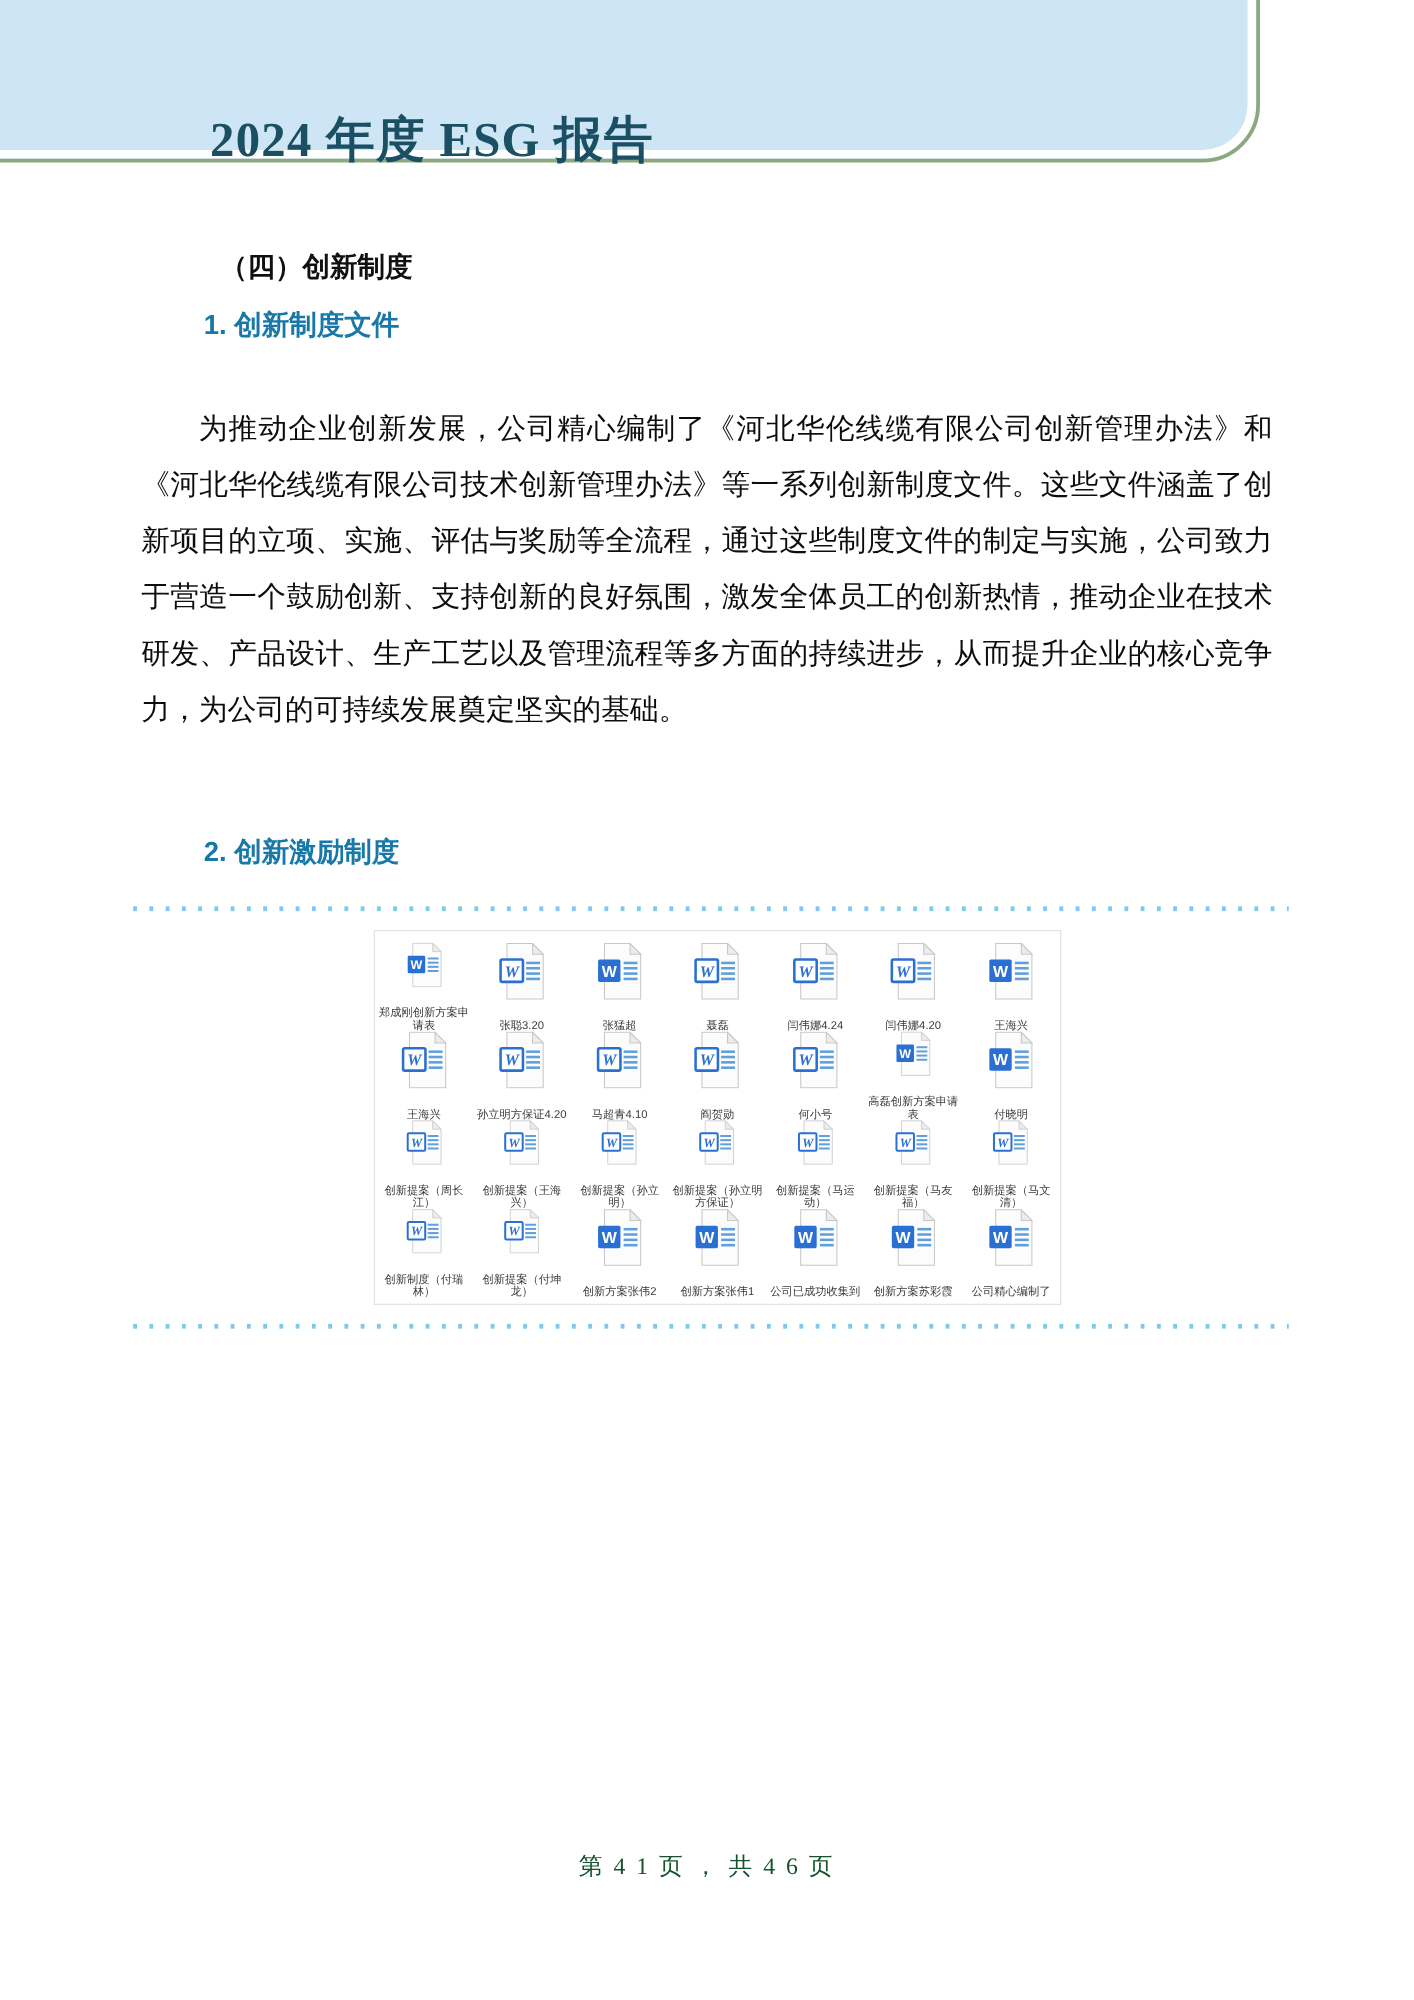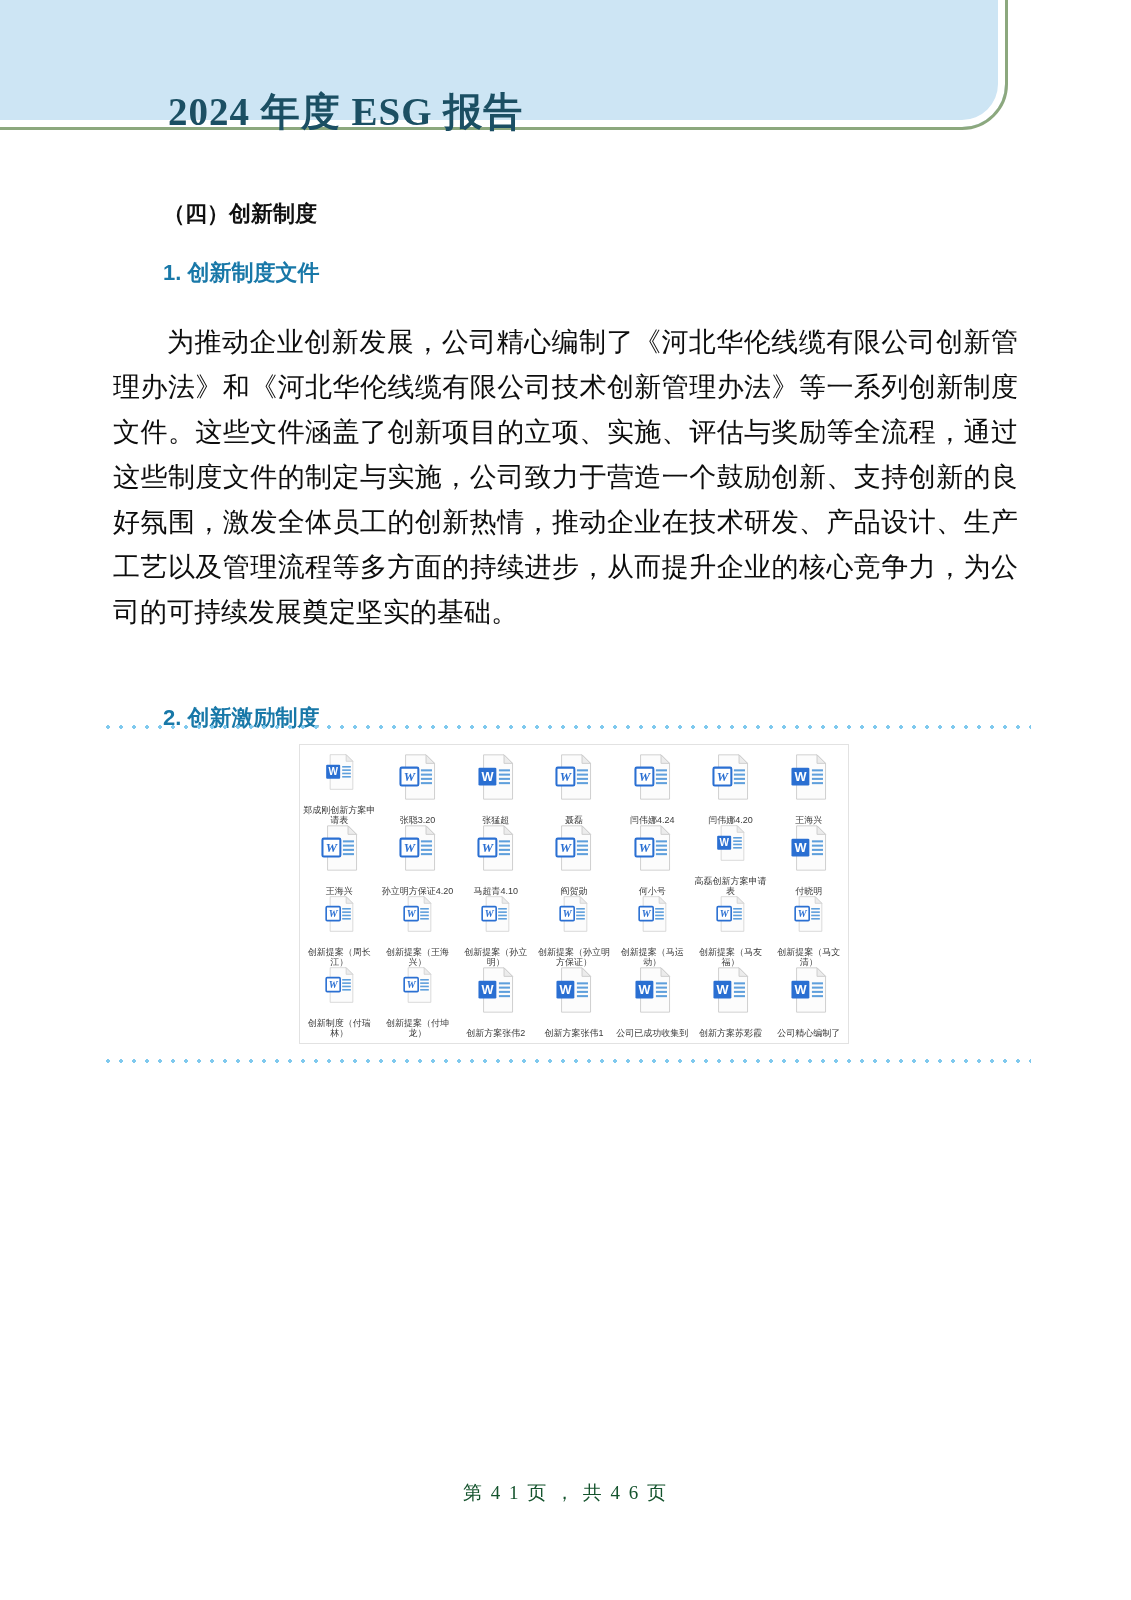--- a/index.html
+++ b/index.html
@@ -26,34 +26,34 @@
     box-sizing:border-box;
   }
   .header-title{
     position:absolute;left:197px;top:112px;
     font-size:39px;font-weight:bold;color:var(--title-teal);
     font-family:"Liberation Serif","DejaVu Serif",serif;
     letter-spacing:1px;
   }
   
   .sec{
-    position:absolute;left:163px;top:200px;margin:0;
+    position:absolute;left:176px;top:200px;margin:0;
     font:bold 22px/1.3 "Liberation Sans","DejaVu Sans",sans-serif;color:#101010;
   }
   .sub{
     position:absolute;left:163px;margin:0;
     font:bold 22px/1.3 "Liberation Sans","DejaVu Sans",sans-serif;
     color:var(--accent-teal);
   }
-  .sub1{top:259px;text-align:center;}
-  .sub2{top:704px;}
+  .sub1{top:246px;text-align:center;}
+  .sub2{top:668px;}
   
   .para{
     position:absolute;left:113px;width:905px;margin:0;
-    font-size:27px;line-height:45px;text-align:justify;text-indent:2em;
+    font-size:23px;line-height:45px;text-align:justify;text-indent:2em;
     color:#0d0d0d;
   }
   .p1{top:320px;}
   .p2{top:1098px;}
   .p3{top:1268px;}
   .hl{color:var(--accent-teal);font-weight:bold;}
   
   .dotted{
     position:absolute;left:105px;width:926px;height:10px;
     background-image:radial-gradient(ellipse 2.4px 3.2px at 3px 5px,var(--dot-blue) 70%,rgba(0,0,0,0) 72%);

